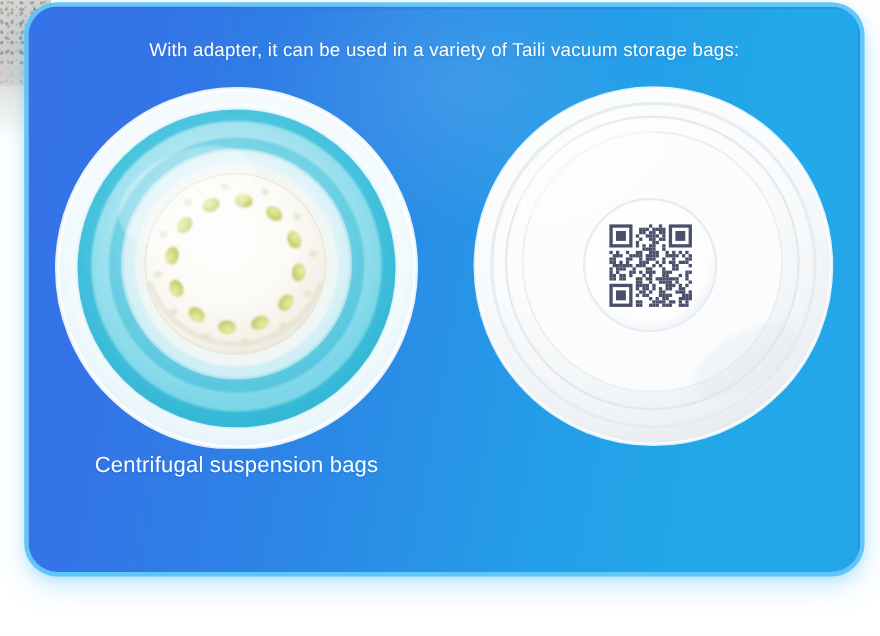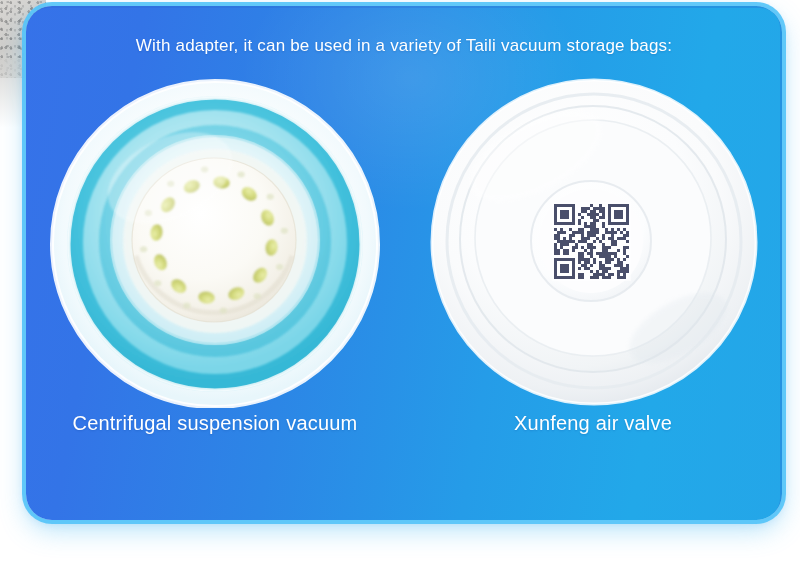--- a/index.html
+++ b/index.html
@@ -244,21 +244,21 @@
                 <ellipse cx="98.38013458866355" cy="134.88850311402763" rx="3.6" ry="3" fill="#dfe3c4" opacity="0.7" filter="url(#lv-soft)"></ellipse>
                 <ellipse cx="117.95375835183765" cy="126.73325036129584" rx="8.2" ry="6" transform="rotate(307.4484513367007 117.95375835183765 126.73325036129584)" fill="url(#lv-port)" opacity="0.95" filter="url(#lv-soft)"></ellipse>
                 <ellipse cx="120.727278003853" cy="105.710822256457" rx="3.6" ry="3" fill="#dfe3c4" opacity="0.7" filter="url(#lv-soft)"></ellipse>
                 <ellipse cx="141.75615980324642" cy="108.43497807989536" rx="8.2" ry="6" transform="rotate(337.4484513367007 141.75615980324642 108.43497807989536)" fill="url(#lv-port)" opacity="0.95" filter="url(#lv-soft)"></ellipse>
                 <ellipse cx="154.6693123322065" cy="91.61578111788064" rx="3.6" ry="3" fill="#dfe3c4" opacity="0.7" filter="url(#lv-soft)"></ellipse>
               </g>
 
             <ellipse cx="120" cy="100" rx="66" ry="40" fill="#ffffff" opacity=".30" transform="rotate(-25 120 100)" filter="url(#lv-soft)"></ellipse>
           </svg>
         </div>
-        <div class="valve-caption">Centrifugal suspension vacuum</div>
+        <div class="valve-caption">Centrifugal suspension bags</div>
       </div>
 
       <div class="valve-cell">
         <div class="valve-photo">
           <svg viewBox="0 0 330 330" xmlns="http://www.w3.org/2000/svg" aria-hidden="true">
             <defs>
               <radialGradient id="rv-outer" cx="44%" cy="34%" r="70%">
                 <stop offset="0%" stop-color="#ffffff"></stop>
                 <stop offset="62%" stop-color="#fafbfc"></stop>
                 <stop offset="88%" stop-color="#eef1f4"></stop>
@@ -581,18 +581,17 @@
                 <rect x="60" y="6" width="9" height="9" fill="#4A4F6B"></rect>
                 <rect x="0" y="54" width="21" height="21" fill="#4A4F6B"></rect>
                 <rect x="3" y="57" width="15" height="15" fill="#ffffff"></rect>
                 <rect x="6" y="60" width="9" height="9" fill="#4A4F6B"></rect>
               </g>
 
             <ellipse cx="108" cy="78" rx="72" ry="34" fill="#ffffff" opacity=".45" transform="rotate(-28 108 78)" filter="url(#rv-softer)"></ellipse>
             <ellipse cx="250" cy="250" rx="54" ry="26" fill="#dfe6ec" opacity=".30" transform="rotate(-30 250 250)" filter="url(#rv-softer)"></ellipse>
           </svg>
         </div>
-        <div class="valve-caption">Xunfeng air valve</div>
       </div>
 
     </div>
   </div>
 </div>
 
 </body></html>

